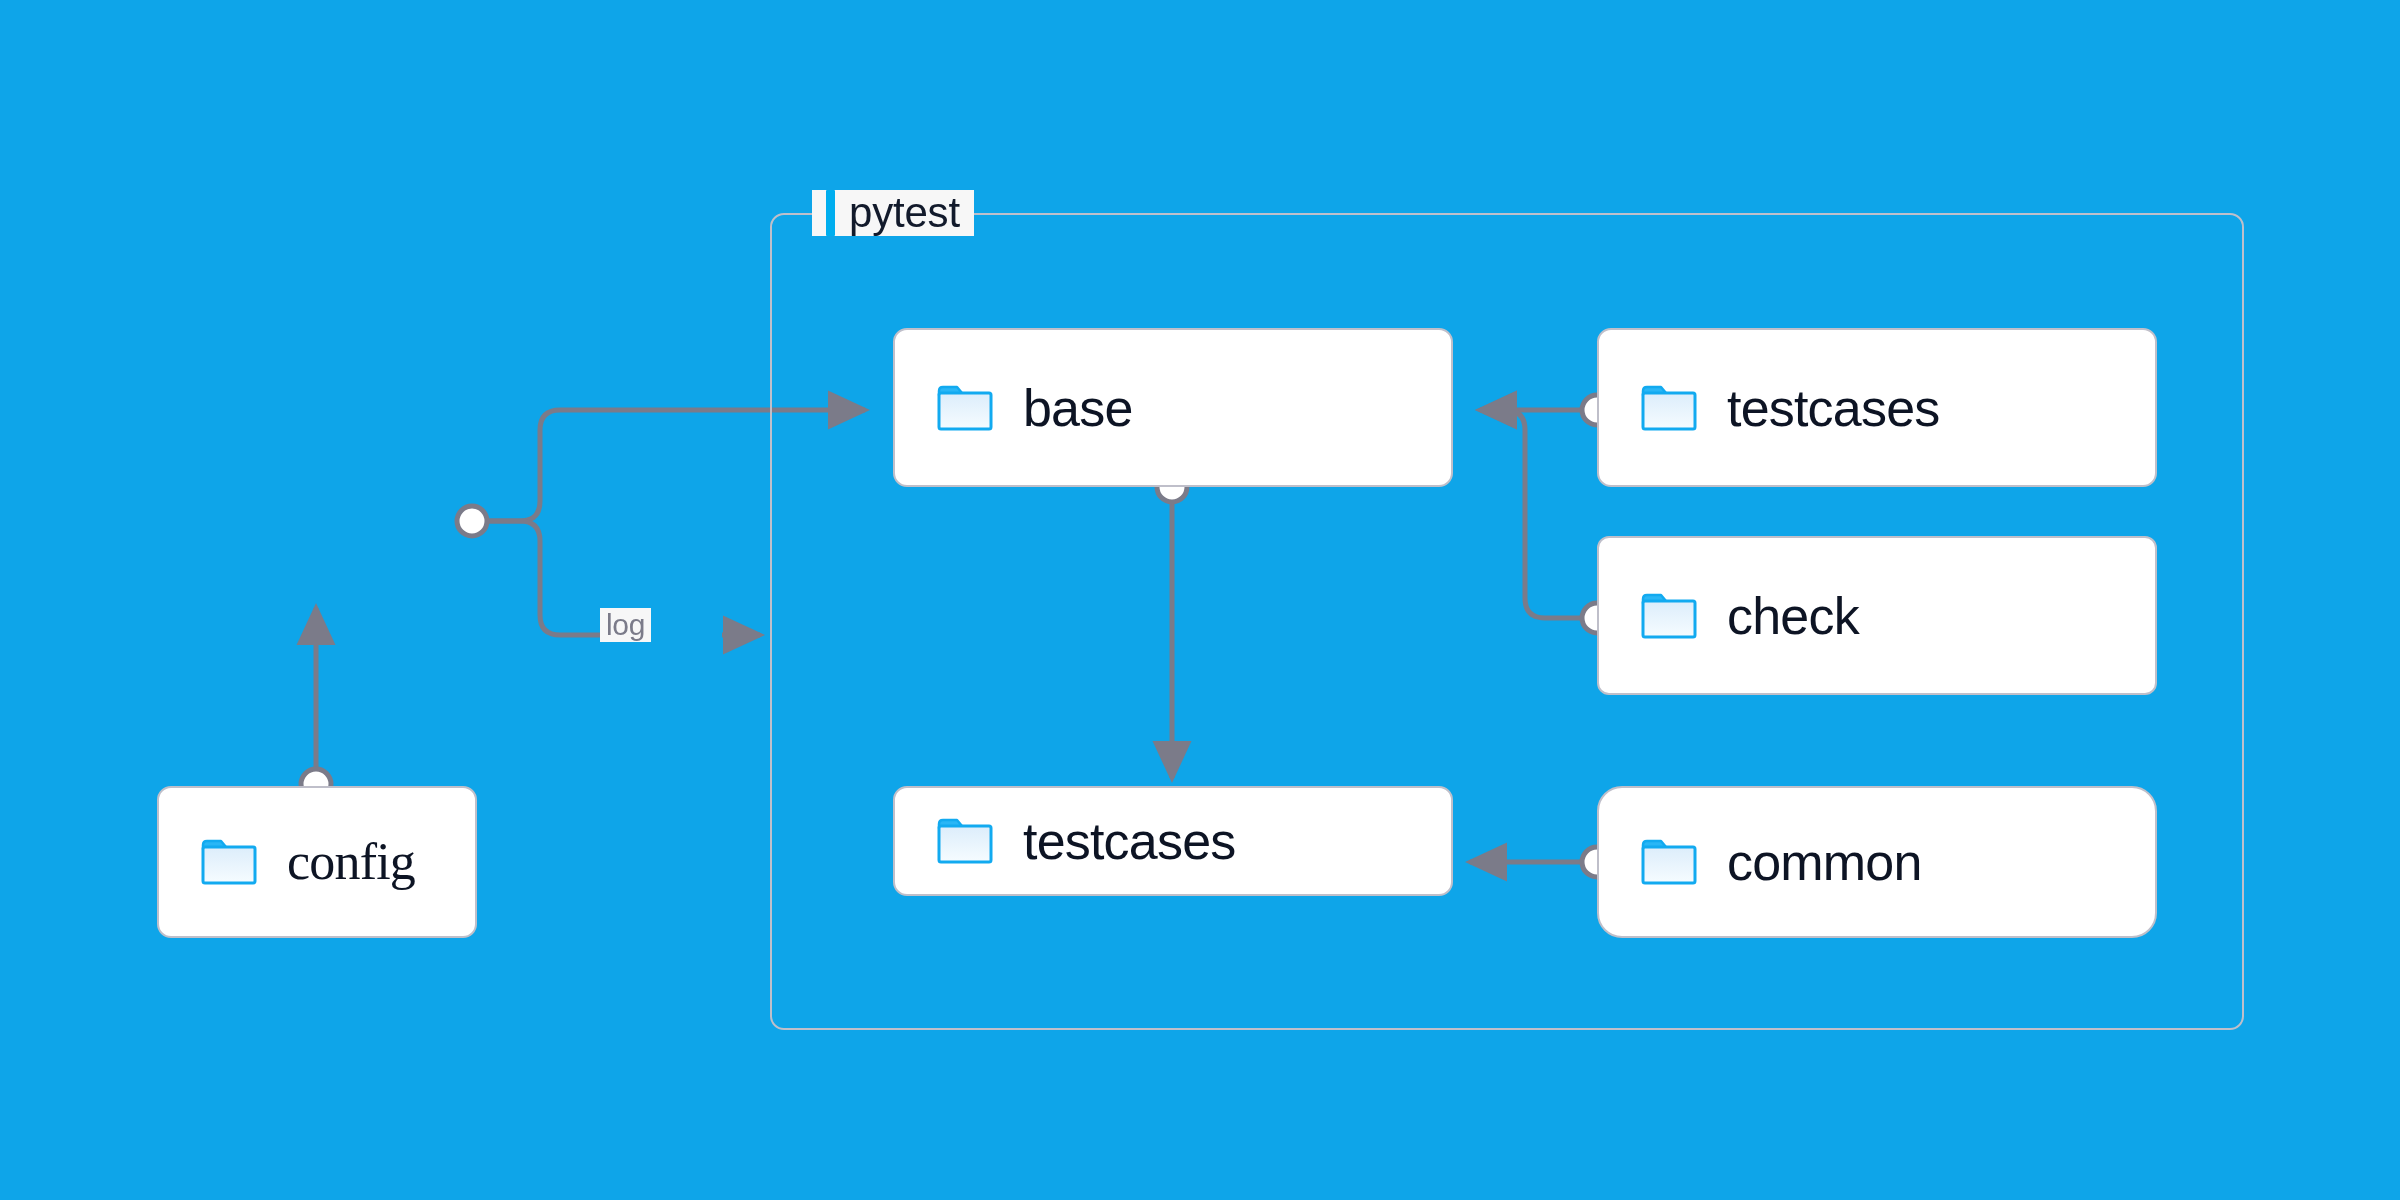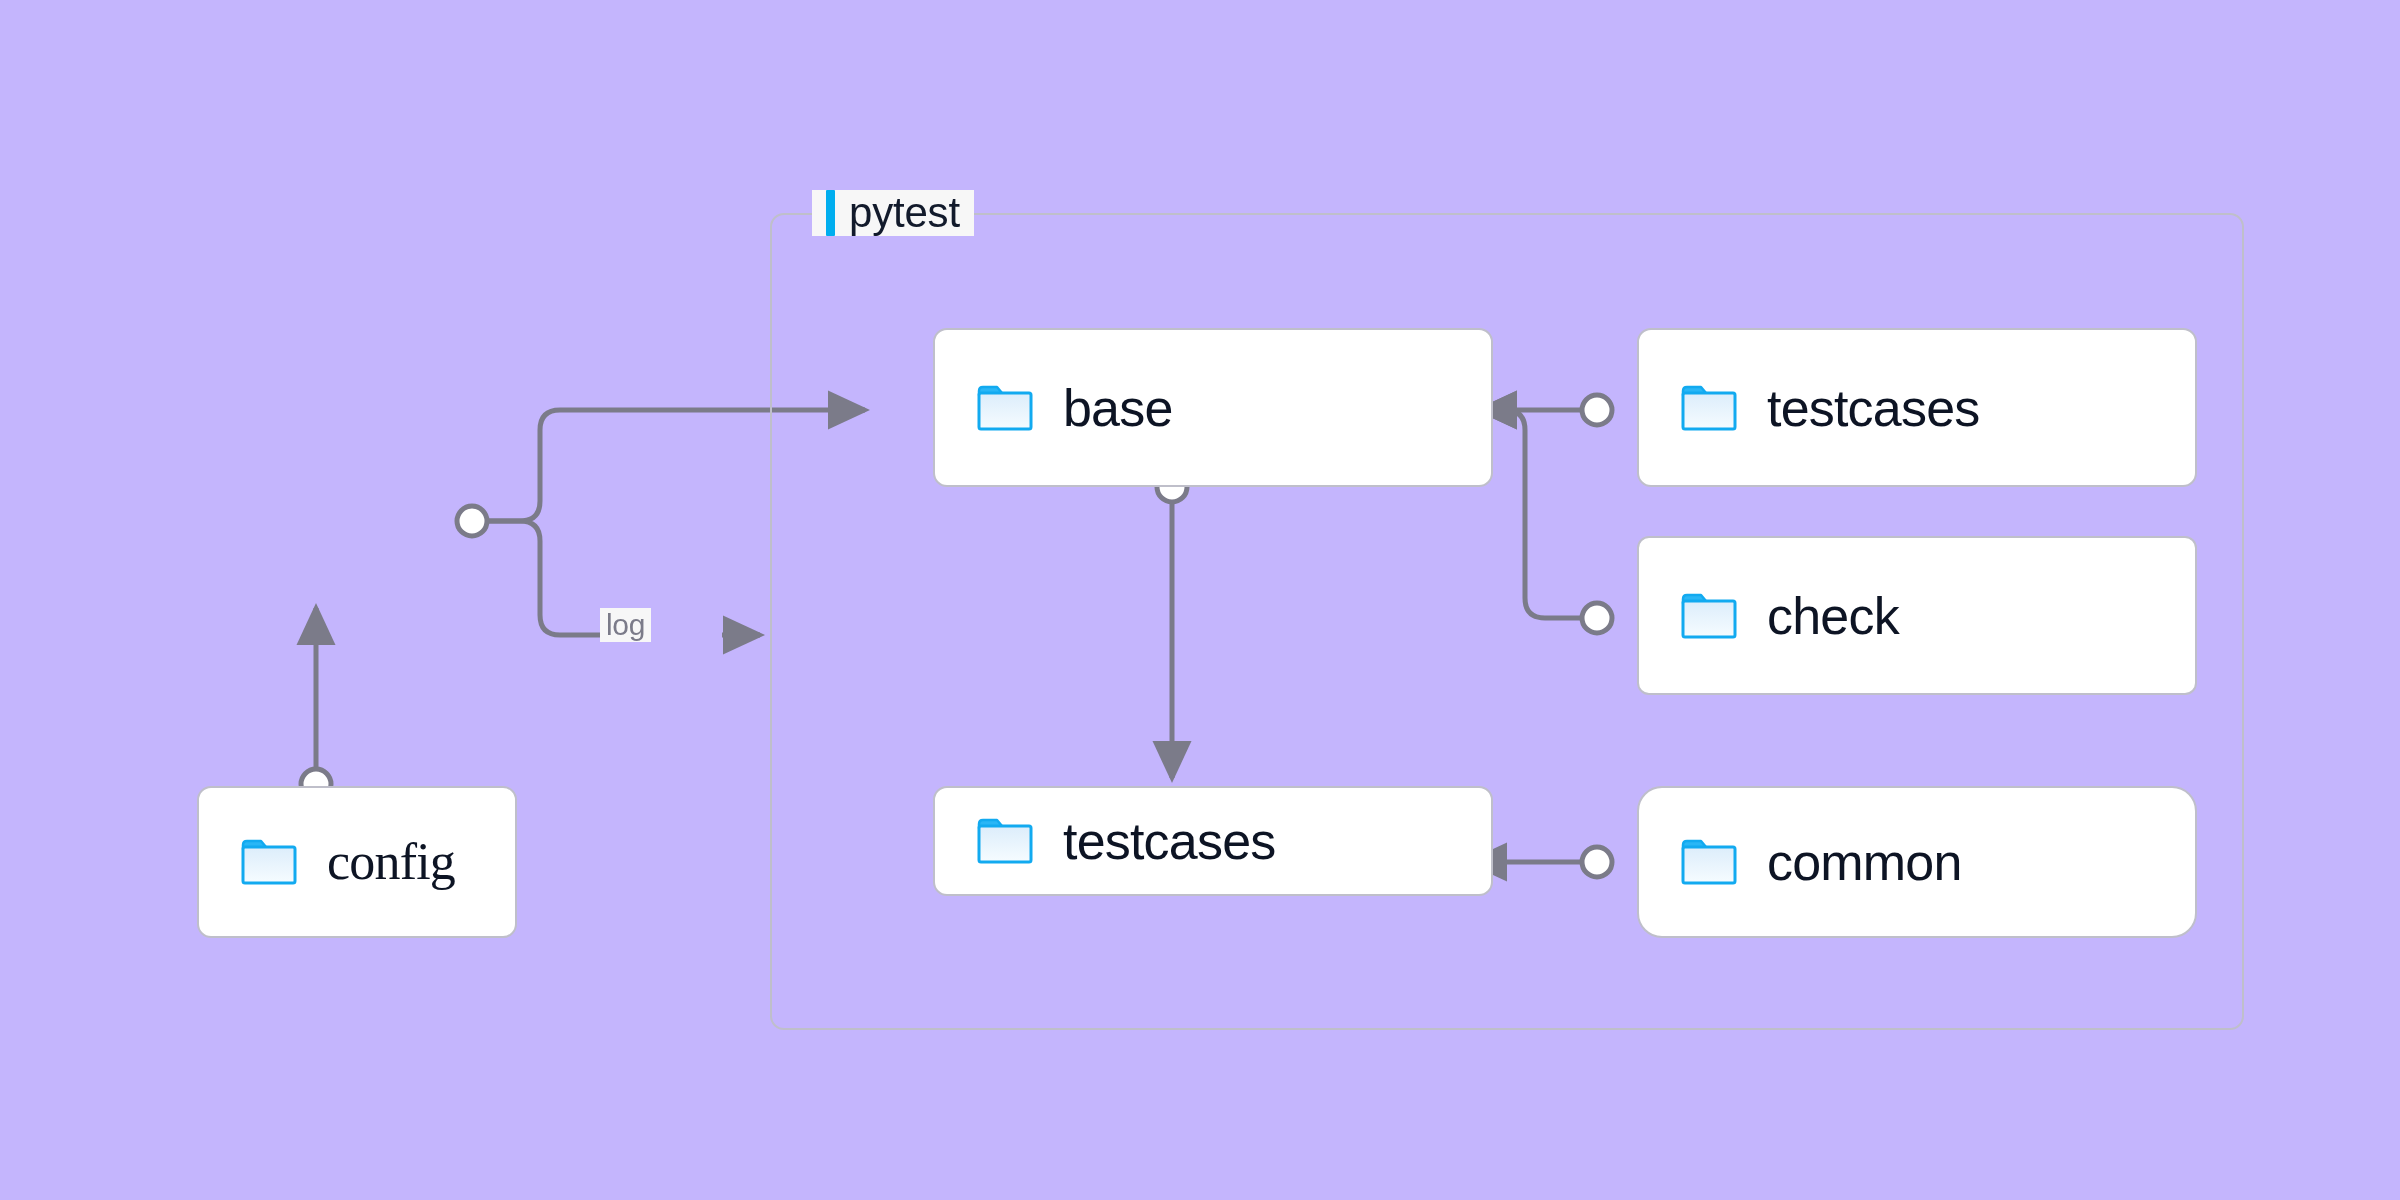--- a/index.html
+++ b/index.html
@@ -7,21 +7,21 @@
     padding: 0;
     background: #f7f7f7;
   }
   body {
     font-family: "Liberation Sans", sans-serif;
   }
   #stage {
     position: relative;
     width: 2400px;
     height: 1200px;
-    background: #c4b5fd;
+    background: #0ea5e9;
     overflow: hidden;
   }
   #edges {
     position: absolute;
     left: 0;
     top: 0;
     width: 2400px;
     height: 1200px;
     pointer-events: none;
   }
@@ -61,21 +61,20 @@
   .node {
     position: absolute;
     box-sizing: border-box;
     background: #ffffff;
     border: 2px solid #bfbfca;
     border-radius: 14px;
     display: flex;
     align-items: center;
     padding-left: 42px;
     gap: 30px;
-    margin-left: 40px;
   }
   .node-label {
     font-size: 52px;
     font-weight: 500;
     color: #0d1424;
     letter-spacing: -0.8px;
     line-height: 1;
   }
 
   

